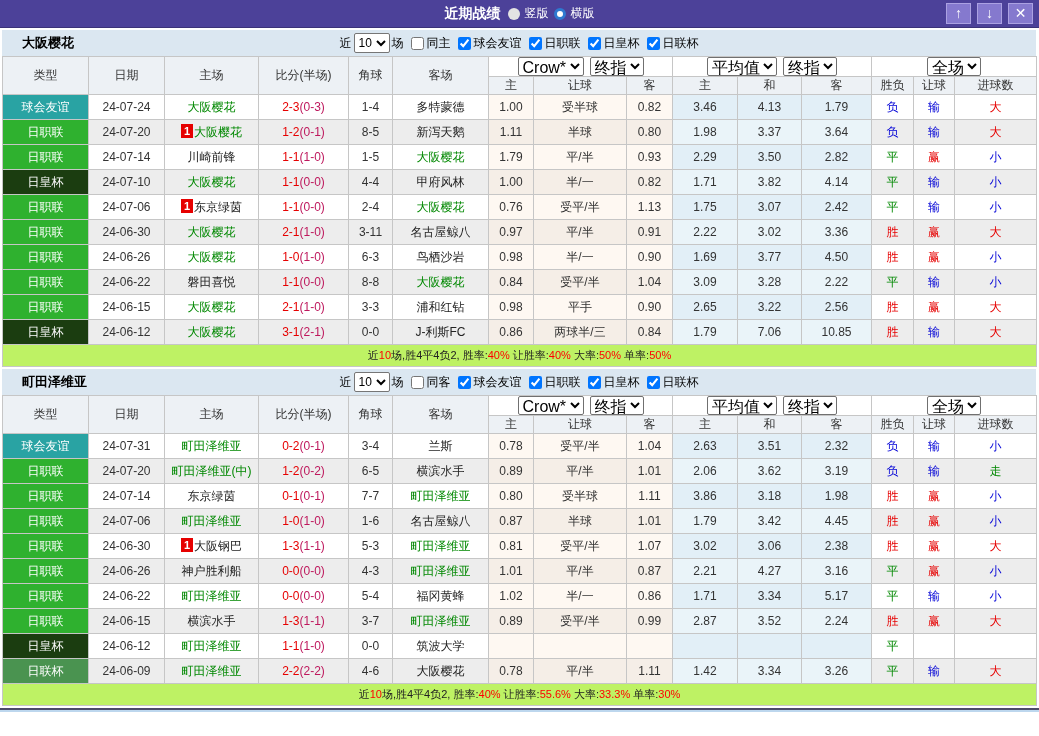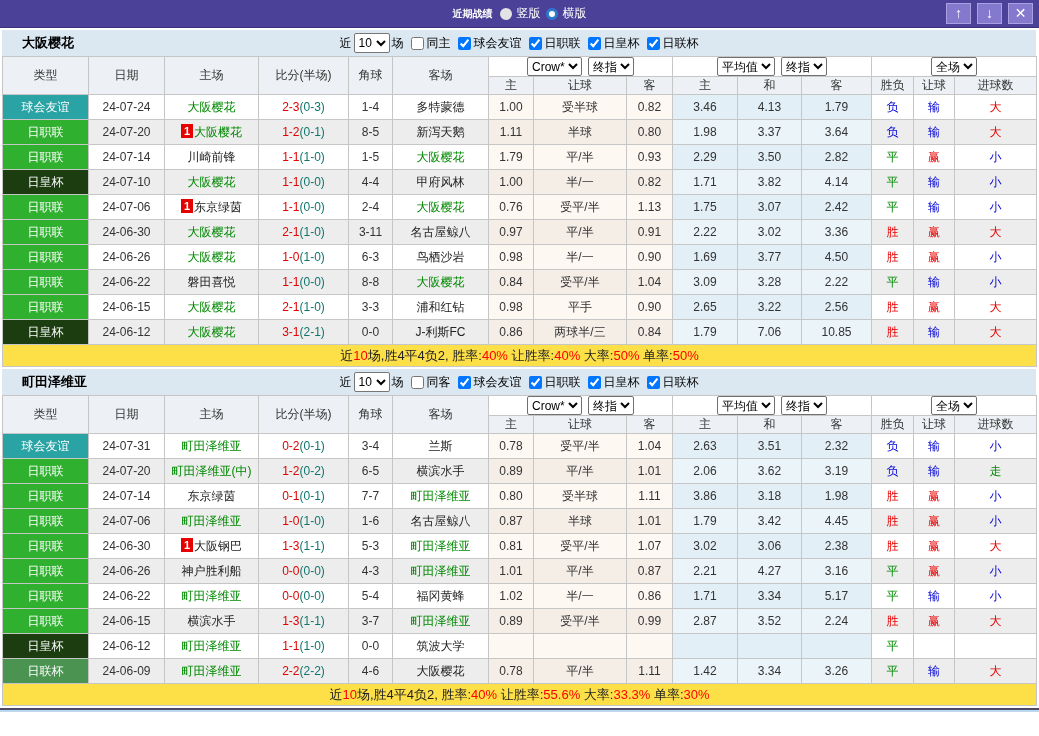--- a/index.html
+++ b/index.html
@@ -9,21 +9,21 @@
     font-family: "Liberation Sans", "DejaVu Sans", sans-serif;
     font-size: 12px;
   }
   
   .topbar {
     height: 28px; background: #4C4199; position: relative;
     display: flex; align-items: center; justify-content: center;
     border-bottom: 1px solid #3B3278;
   }
   .topbar-center { display: flex; align-items: center; gap: 7px; color: #fff; }
-  .topbar-title { font-weight: bold; font-size: 10px; }
+  .topbar-title { font-weight: bold; font-size: 14px; }
   .radio-group { display: flex; align-items: center; gap: 5px; font-size: 12px; }
   .radio { display: inline-block; width: 12px; height: 12px; border-radius: 50%; cursor: pointer; }
   .radio-v { background: #E3E3E3; }
   .radio-h { background: #fff; border: 3px solid #2E79D0; }
   .win-btns { position: absolute; right: 6px; top: 3px; display: flex; gap: 6px; }
   .win-btn {
     width: 25px; height: 21px; background: #8579CE; border: 1px solid #ABA1E2;
     color: #fff; font-size: 14px; font-weight: bold; line-height: 19px;
     text-align: center; cursor: pointer;
   }
@@ -41,43 +41,43 @@
   table.matches {
     width: 1034px; margin-left: 2px; border-collapse: collapse; table-layout: fixed;
     font-size: 12px;
   }
   table.matches th, table.matches td {
     border: 1px solid #C6C6C6; text-align: center; padding: 0;
     height: 25px; overflow: hidden; white-space: nowrap; font-weight: normal;
   }
   table.matches thead th { background: #EDF1F5; color: #333; height: 18px; }
   table.matches thead th.sel-group { background: #fff; }
-  .sel-group select { height: 19px; font-size: 12px; border: 1px solid #707070; background: #fff; border-radius: 2px; margin: 0 3px; }
+  .sel-group select { height: 19px; font-size: 16px; border: 1px solid #707070; background: #fff; border-radius: 2px; margin: 0 3px; }
   tr.odd td { background: #FFFFFF; }
   tr.even td { background: #EDEDED; }
   tr.odd td.o-col { background: #FEF8F2; }
   tr.even td.o-col { background: #F5EEE7; }
   tr.odd td.a-col { background: #E2EFF7; }
   tr.even td.a-col { background: #EAF4F9; }
   td.type-cell { color: #fff; }
   .type-friendly { background: #29A3A3 !important; }
   .type-jleague  { background: #2FB12F !important; }
   .type-emperor  { background: #1B3D10 !important; }
   .type-lcup     { background: #4A9350 !important; }
   .t-green { color: #008800; }
   .t-black { color: #222; }
   .t-red   { color: #E60000; }
   .t-blue  { color: #0000D6; }
-  .score-ht { color: #0f766e; }
+  .score-ht { color: #be185d; }
   .rank1 {
     display: inline-block; background: #E60000; color: #fff;
     width: 12px; height: 14px; line-height: 14px; font-size: 11px;
     font-weight: bold; margin-right: 1px; vertical-align: 1px;
   }
-  tr.summary td { background: #fde047; height: 22px; font-size: 13px; color: #222; }
+  tr.summary td { background: #bef264; height: 22px; font-size: 11px; color: #222; }
   tr.summary .red { color: #FF0000; }
   
   .bottom-edge { width: 1039px; margin-top: 2px; height: 4px; background: #4B4B68; border-bottom: 2px solid #BDD7EE; }
 </style>
 </head>
 <body>
 
 <div class="topbar">
   <div class="topbar-center">
     <span class="topbar-title">近期战绩</span>

